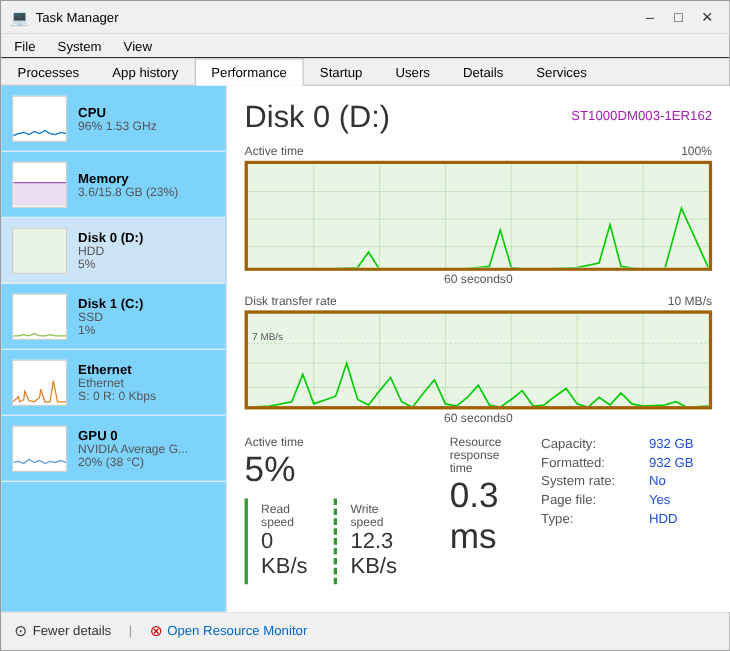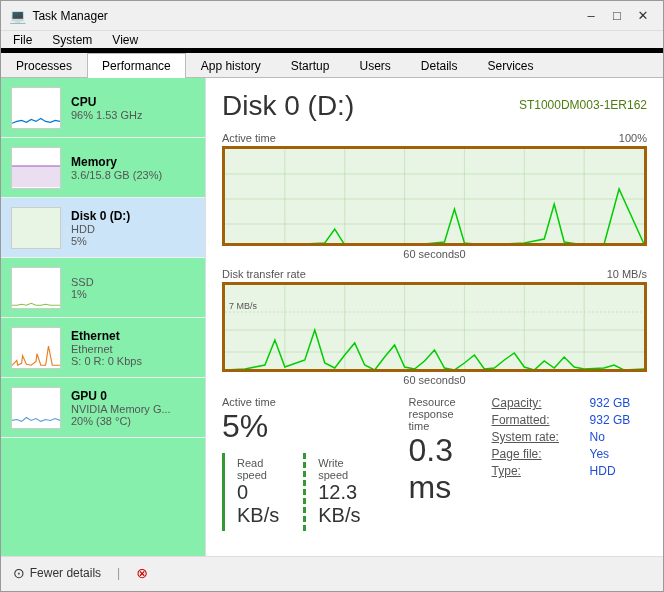--- a/index.html
+++ b/index.html
@@ -40,21 +40,21 @@
       display: flex;
       align-items: center;
       justify-content: center;
       color: #333;
     }
     .menu-bar {
       display: flex;
       align-items: center;
       height: 22px;
       padding: 0 4px;
-      border-bottom: 5px solid #000000;
+      border-bottom: 1px solid #000000;
       gap: 4px;
     }
     .menu-item {
       padding: 2px 8px;
       cursor: pointer;
       font-size: 12px;
     }
     .tabs {
       display: flex;
       border-bottom: 1px solid #bbb;
@@ -76,21 +76,21 @@
     }
     .content {
       display: flex;
       height: calc(592px - 30px - 22px - 30px - 32px);
       background: white;
     }
     .sidebar {
       width: 205px;
       border-right: 1px solid #ddd;
       overflow-y: auto;
-      background: #86efac;
+      background: #7dd3fc;
     }
     .sidebar-item {
       display: flex;
       align-items: center;
       padding: 6px 10px;
       cursor: pointer;
       height: 60px;
       border-bottom: 1px solid #f0f0f0;
     }
     .sidebar-item.active { background: #cce4f7; }
@@ -116,21 +116,21 @@
       overflow-y: auto;
       background: white;
     }
     .disk-header {
       display: flex;
       justify-content: space-between;
       align-items: flex-start;
       margin-bottom: 10px;
     }
     .disk-title { font-size: 28px; font-weight: 300; color: #333; }
-    .disk-model { font-size: 12px; color: #4d7c0f; margin-top: 8px; }
+    .disk-model { font-size: 12px; color: #a21caf; margin-top: 8px; }
     .chart-section { margin-bottom: 8px; }
     .chart-label-row {
       display: flex;
       justify-content: space-between;
       font-size: 11px;
       color: #555;
       margin-bottom: 2px;
     }
     .chart-container {
       border: 3px solid #a16207;
@@ -162,21 +162,21 @@
     .write-speed { border-color: #339933; border-left-style: dashed; }
     .speed-label { font-size: 11px; color: #555; }
     .speed-value { font-size: 20px; font-weight: 300; color: #333; }
     .right-stats {
       display: flex;
       flex-direction: column;
       gap: 3px;
       min-width: 200px;
     }
     .right-stat-row { display: flex; gap: 8px; font-size: 12px; }
-    .right-stat-label { color: #555; width: 90px; text-decoration: underline; }
+    .right-stat-label { color: #555; width: 90px; }
     .right-stat-value { color: #1d4ed8; font-weight: 500; }
     .bottom-bar {
       height: 32px;
       background: #f0f0f0;
       border-top: 1px solid #ddd;
       display: flex;
       align-items: center;
       padding: 0 12px;
       gap: 16px;
     }
@@ -221,22 +221,22 @@
 </div>
 
 <div class="menu-bar">
   <span class="menu-item">File</span>
   <span class="menu-item">System</span>
   <span class="menu-item">View</span>
 </div>
 
 <div class="tabs">
   <div class="tab">Processes</div>
+  <div class="tab">App history</div>
   <div class="tab active">Performance</div>
-  <div class="tab">App history</div>
   <div class="tab">Startup</div>
   <div class="tab">Users</div>
   <div class="tab">Details</div>
   <div class="tab">Services</div>
 </div>
 
 <div class="content">
 
   <div class="sidebar">
 
@@ -275,20 +275,21 @@
       </div>
     </div>
 
     <div class="sidebar-item">
       <div class="sidebar-thumb">
         <svg width="50" height="42" viewBox="0 0 50 42">
           <polyline points="0,40 5,40 10,39 15,40 20,38 25,40 30,40 35,39 40,40 45,40 50,40" stroke="#8bc34a" stroke-width="1.2" fill="none"></polyline>
         </svg>
       </div>
       <div class="sidebar-info">
+        <div class="sidebar-title">Disk 1 (C:)</div>
         <div class="sidebar-sub">SSD</div>
         <div class="sidebar-pct">1%</div>
       </div>
     </div>
 
     <div class="sidebar-item">
       <div class="sidebar-thumb">
         <svg width="50" height="42" viewBox="0 0 50 42">
           <polyline points="0,40 5,35 6,40 10,38 11,30 15,39 20,40 25,36 26,28 30,40 35,40 38,20 42,40 50,40" stroke="#e67e22" stroke-width="1.2" fill="none"></polyline>
         </svg>
@@ -301,21 +302,21 @@
     </div>
 
     <div class="sidebar-item">
       <div class="sidebar-thumb">
         <svg width="50" height="42" viewBox="0 0 50 42">
           <polyline points="0,35 5,34 10,36 15,32 20,35 25,33 30,36 35,34 40,35 45,33 50,35" stroke="#5b9bd5" stroke-width="1.2" fill="none"></polyline>
         </svg>
       </div>
       <div class="sidebar-info">
         <div class="sidebar-title">GPU 0</div>
-        <div class="sidebar-sub">NVIDIA Memory G...</div>
+        <div class="sidebar-sub">NVIDIA Average G...</div>
         <div class="sidebar-pct">20% (38 °C)</div>
       </div>
     </div>
 
   </div>
 
   <div class="main-panel">
 
     <div class="disk-header">
       <div>
@@ -434,14 +435,15 @@
 </div>
 
 <div class="bottom-bar">
   <div class="bottom-btn">
     <span style="font-size:14px;">⊙</span>
     <span>Fewer details</span>
   </div>
   <span class="separator">|</span>
   <div class="open-monitor">
     <span style="font-size:14px; color:#cc0000;">⊗</span>
+    <span>Open Resource Monitor</span>
   </div>
 </div>
 
 </body></html>

